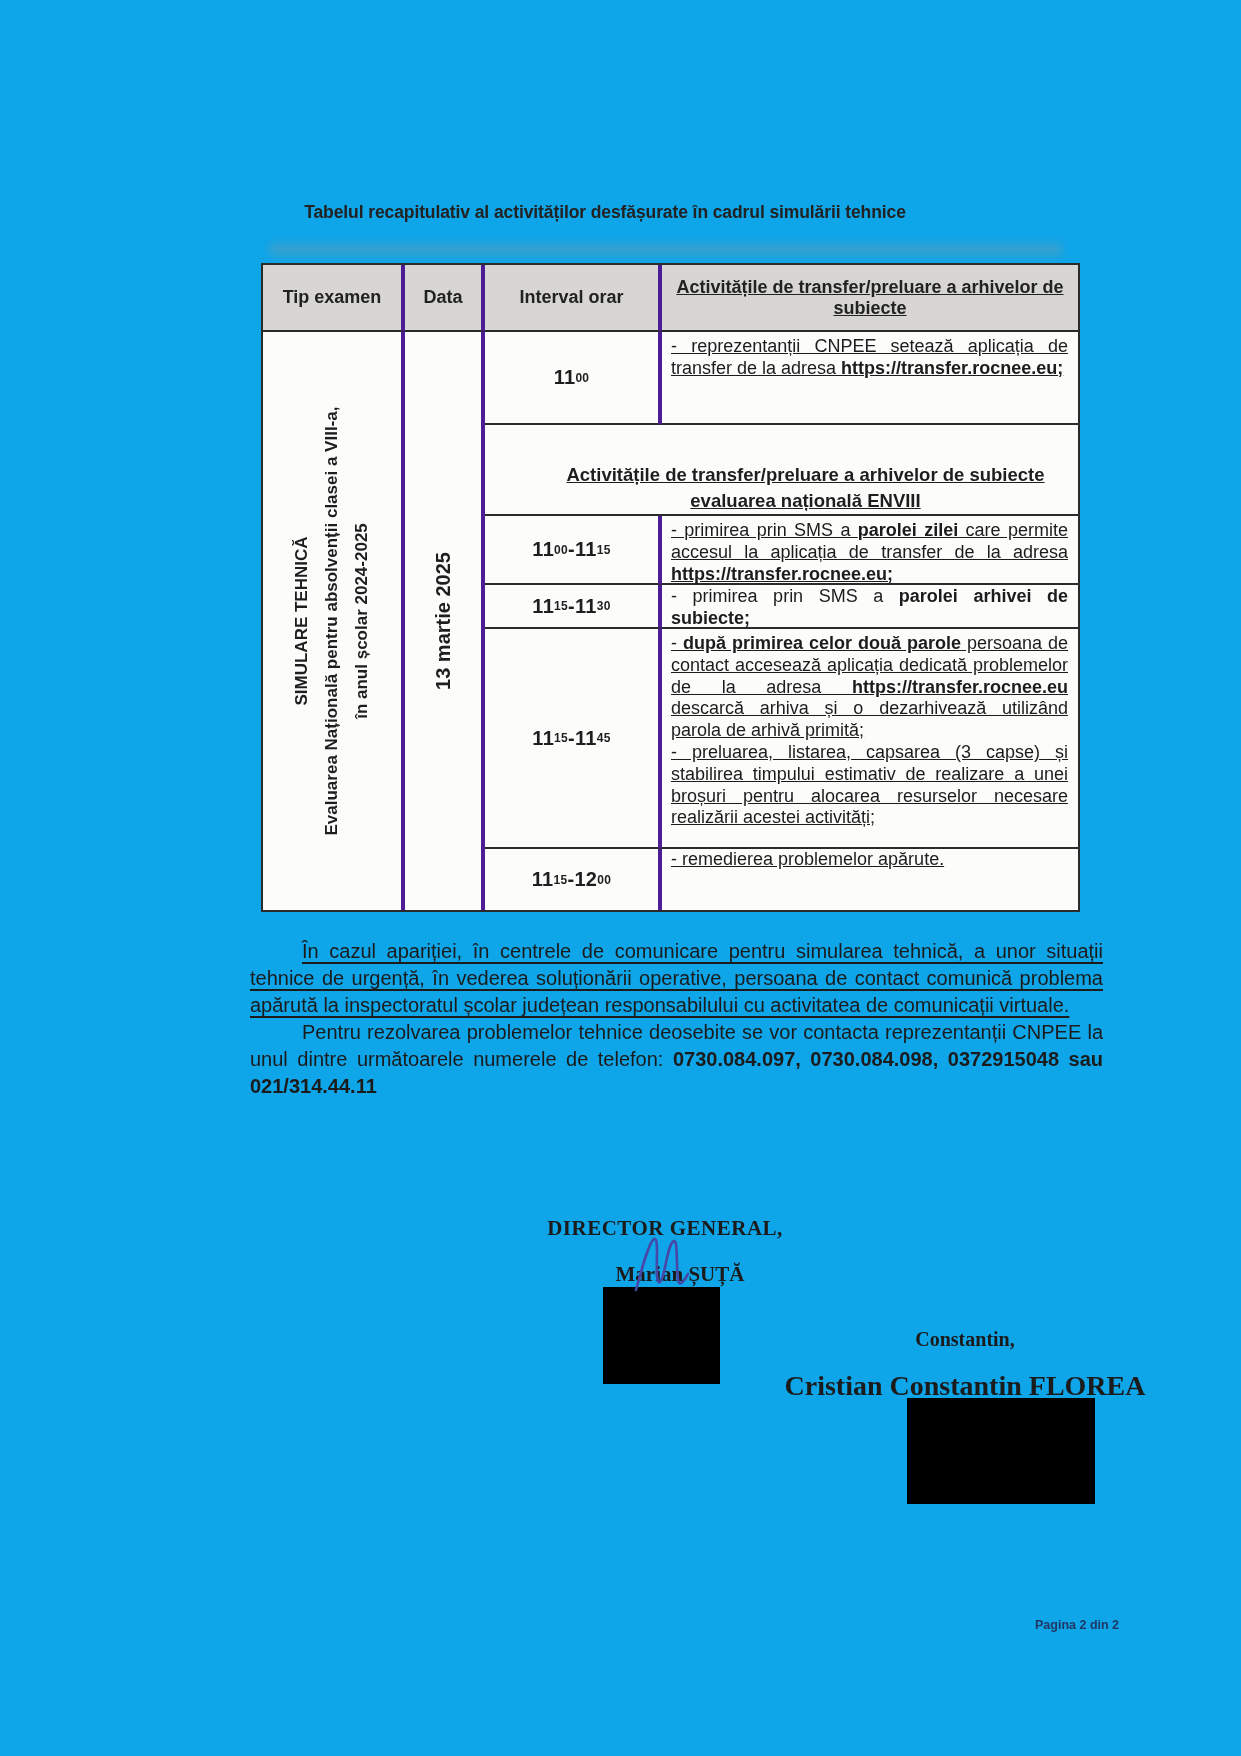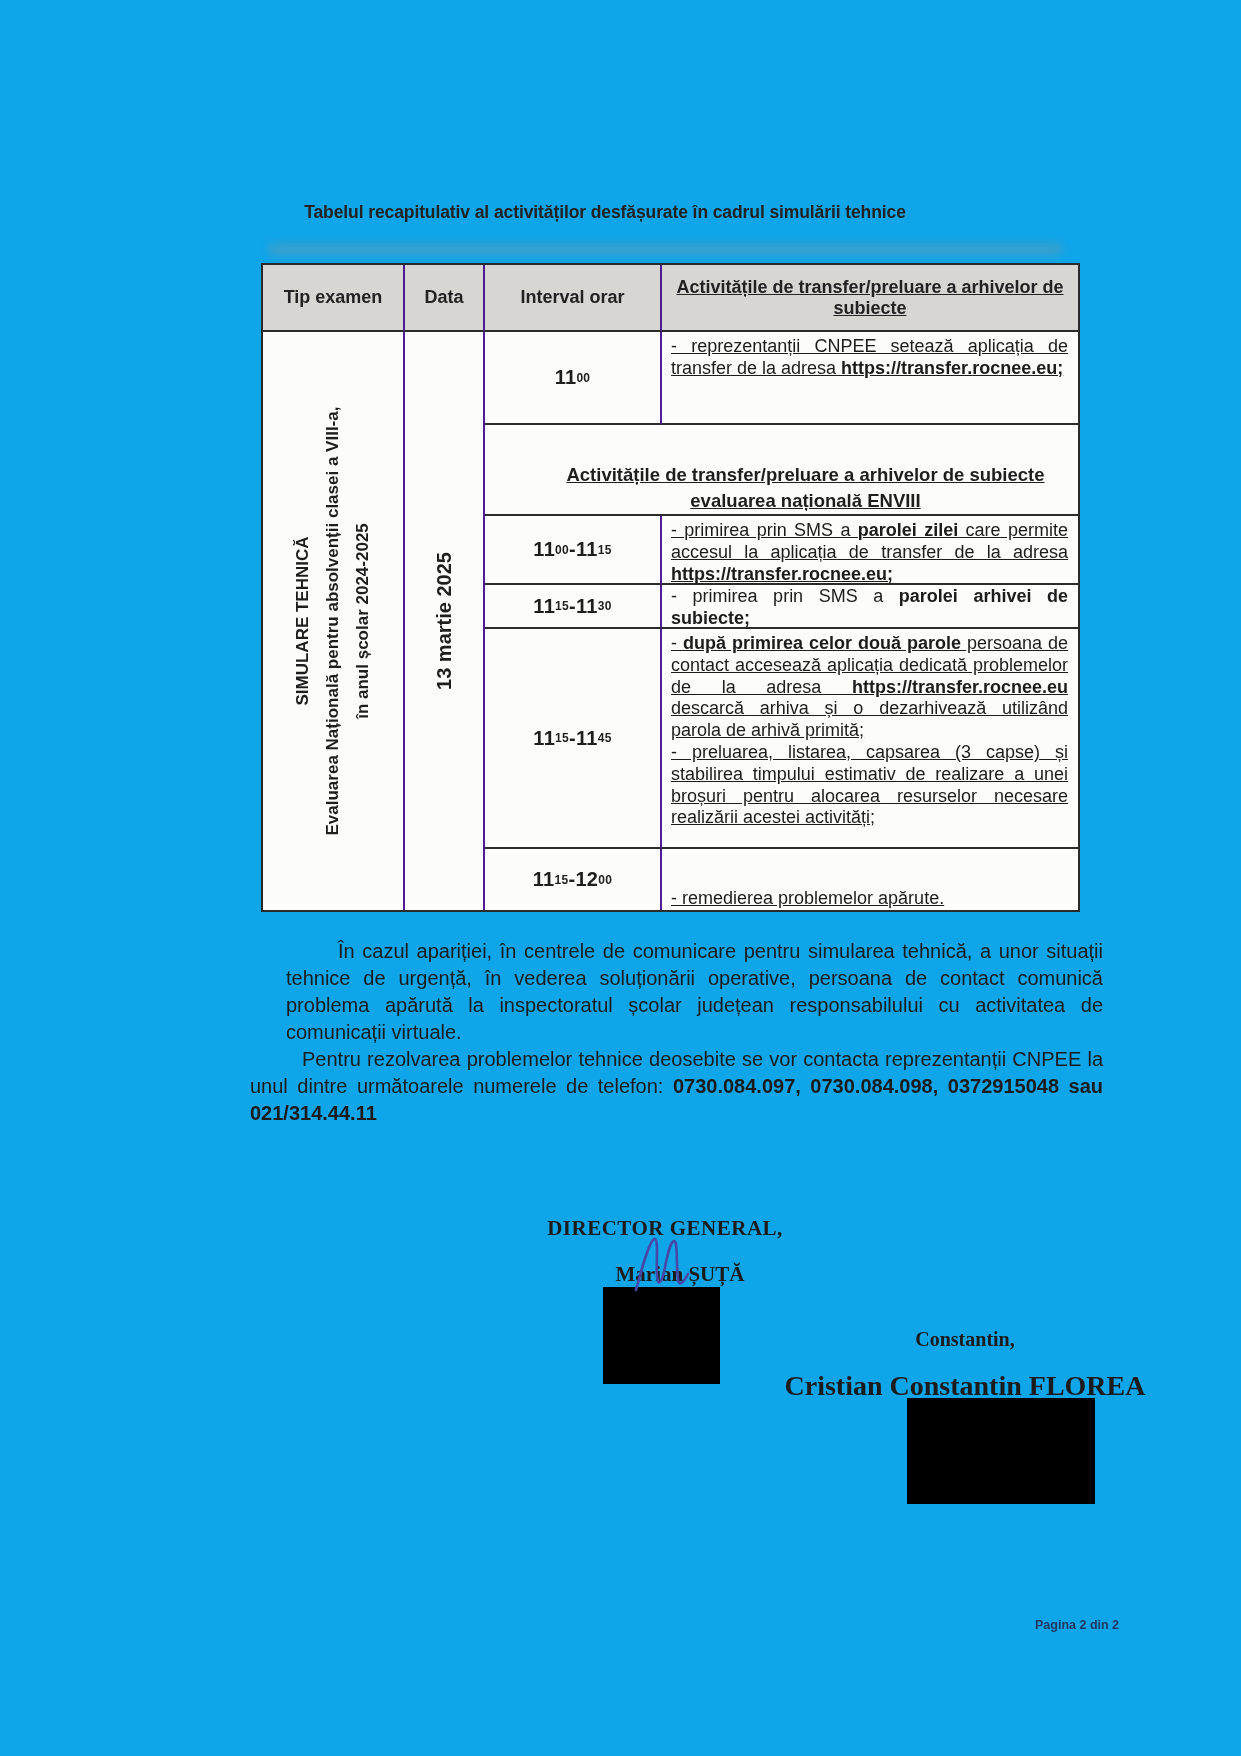--- a/index.html
+++ b/index.html
@@ -25,21 +25,21 @@
 
   
   .sim-table{
     position:absolute;left:261px;top:263px;
     display:grid;
     grid-template-columns:142px 80px 177px 416px;
     grid-template-rows:67px 93px 91px 69px 44px 220px 61px;
     border:2px solid #2b2b2b;
     background:#fcfcfb;
   }
-  .cell{box-sizing:border-box;border-right:2px solid #4c1d95;border-bottom:2px solid #2b2b2b;}
+  .cell{box-sizing:border-box;border-right:4px solid #4c1d95;border-bottom:2px solid #2b2b2b;}
   .cell.no-r{border-right:none;text-decoration:underline;}
   .cell.no-b{border-bottom:none;}
   .hcell{
     background:#d7d6d3;display:flex;align-items:center;justify-content:center;
     font-weight:bold;font-size:18px;text-align:center;padding:2px 6px;color:#222;
   }
   .rot-cell{position:relative;}
   .rot-inner{
     position:absolute;top:50%;left:50%;
     transform:translate(-50%,-50%) rotate(-90deg);
@@ -50,36 +50,36 @@
   .data-inner{width:574px;height:78px;}
   .data-inner div{font-weight:bold;font-size:20px;white-space:nowrap;}
   .tcell{
     display:flex;align-items:center;justify-content:center;
     font-weight:bold;font-size:20px;letter-spacing:0.3px;
   }
   .acell{
     font-size:18px;line-height:21.8px;text-align:justify;
     padding:4px 10px 2px 9px;color:#1c1c1c;
   }
-  .acell.mid{display:flex;align-items:flex-end;text-align:left;padding-top:0;padding-bottom:0;}
+  .acell.mid{display:flex;align-items:flex-start;text-align:left;padding-top:0;padding-bottom:0;}
   .mcell{
     display:flex;align-items:flex-end;justify-content:center;text-align:center;
     font-size:18.5px;
     padding-left:48px;
   }
   .mcell > div{max-width:505px;line-height:26px;}
   .r5p{margin:0 0 0 0;}
 
   
   .paras{position:absolute;left:250px;top:938px;width:853px;}
   .para{
     font-size:20px;line-height:27px;text-align:justify;margin:0;
     color:#1b1b1b;
   }
-  .para.underlined{text-underline-offset:4px;margin-left:36px;}
+  .para.underlined{text-decoration:underline;text-underline-offset:4px;}
   .para .indent{display:inline-block;width:52px;}
   .phones{font-weight:bold;}
 
   
   .sig-serif{font-family:"Liberation Serif","DejaVu Serif",serif;font-weight:bold;color:#1b1b1b;}
   .director-title{position:absolute;left:435px;top:1216px;width:460px;text-align:center;font-size:21px;letter-spacing:0.5px;}
   .director-name{position:absolute;left:450px;top:1262px;width:460px;text-align:center;font-size:21px;}
   .sig-ink{position:absolute;left:630px;top:1234px;z-index:3;}
   .redact-1{position:absolute;left:603px;top:1287px;width:117px;height:97px;background:#000;}
   .consilier-title{position:absolute;left:820px;top:1328px;width:290px;text-align:center;font-size:20px;}

